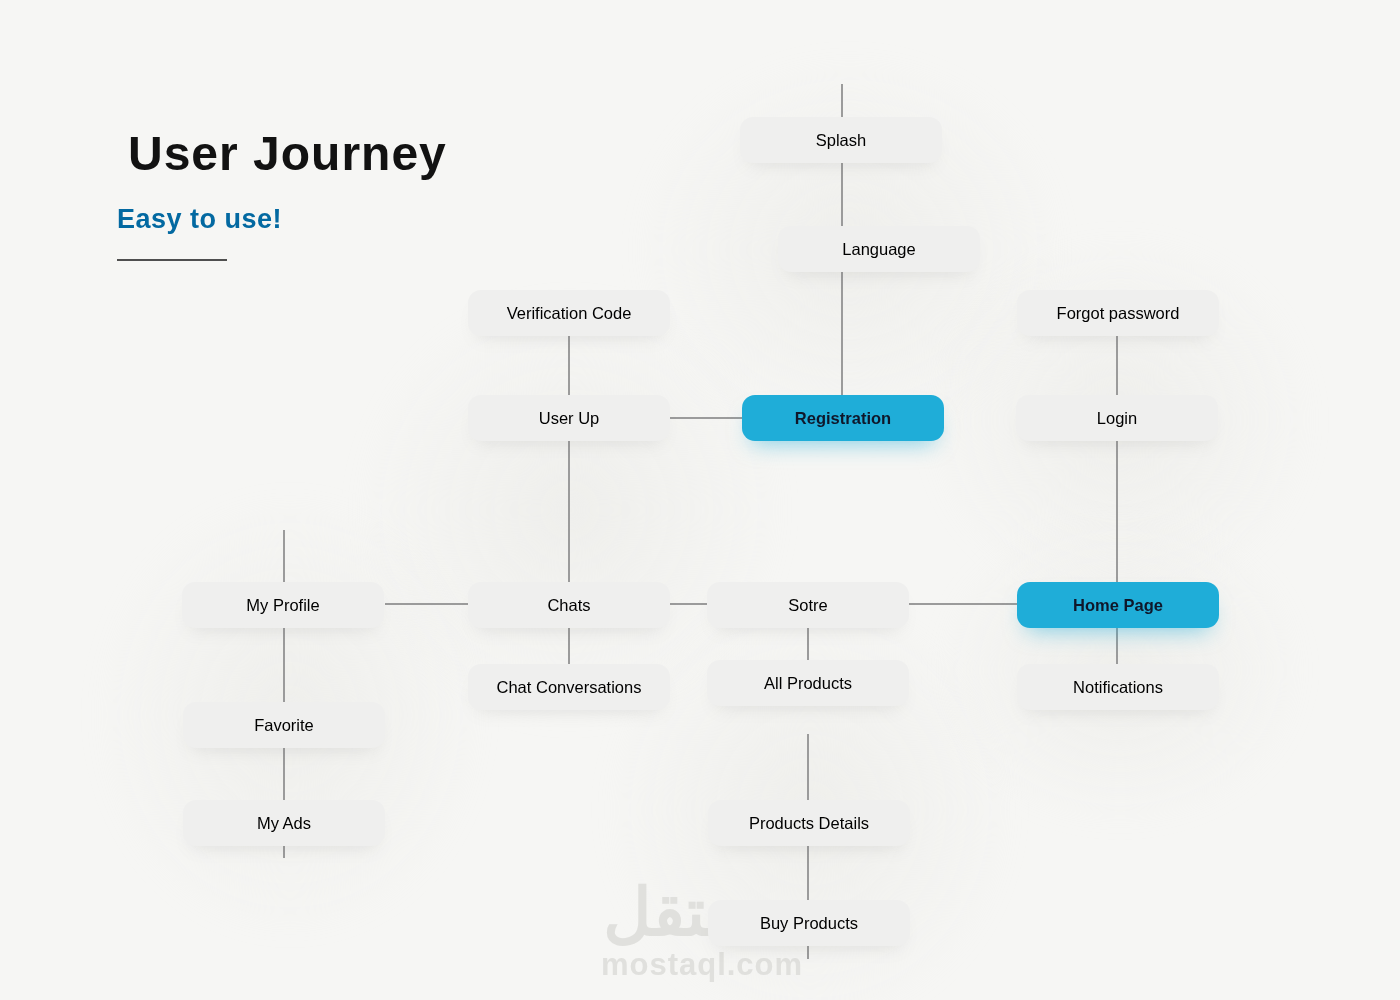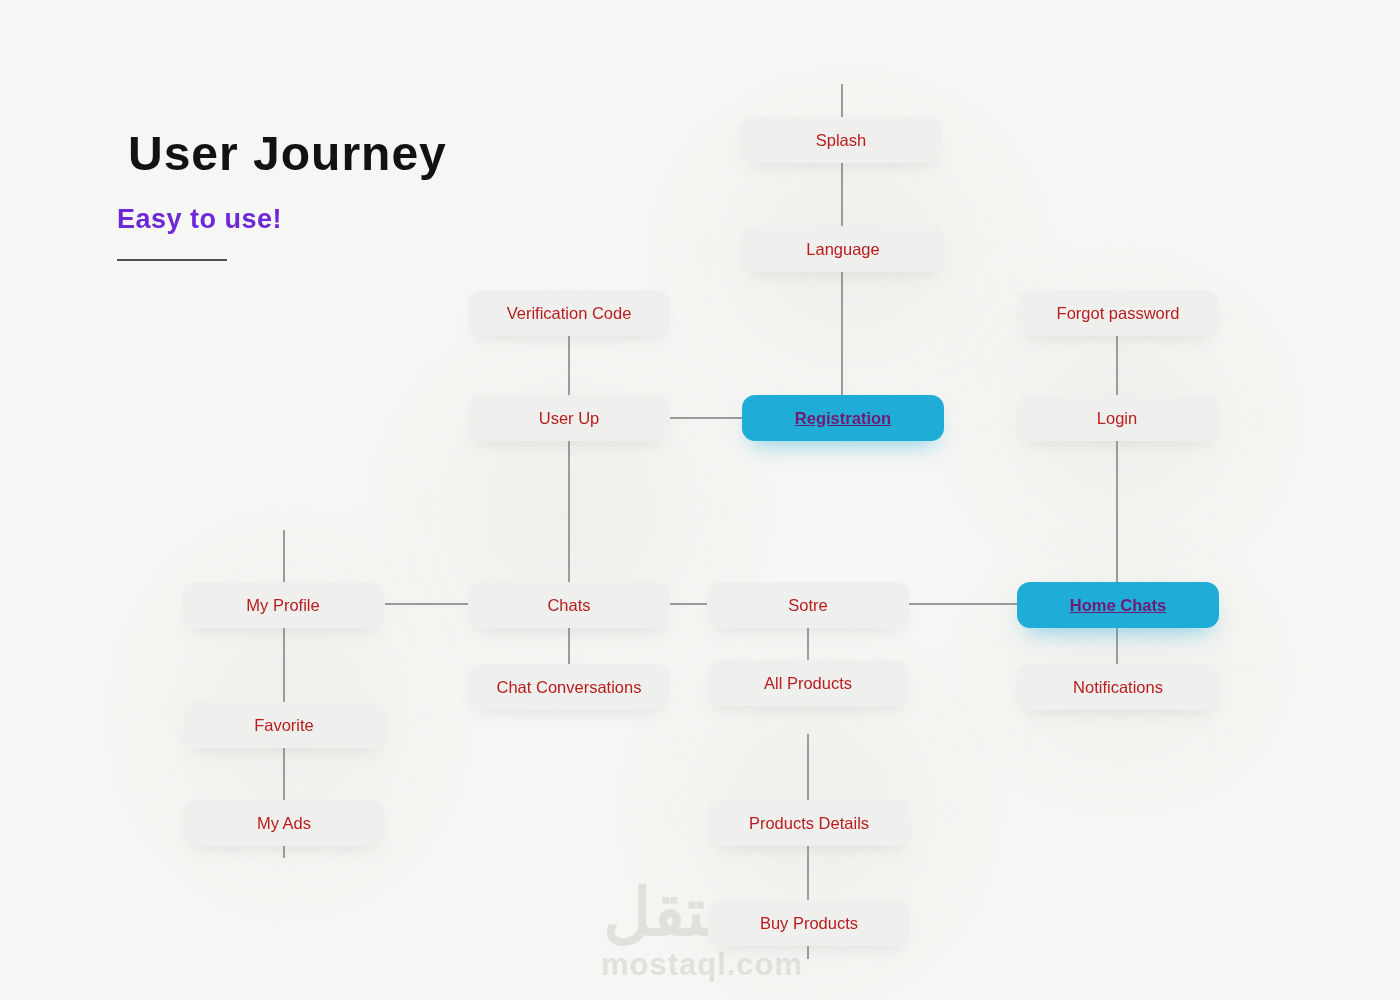--- a/index.html
+++ b/index.html
@@ -34,21 +34,21 @@
     color: #121212;
     margin-left: 12px;
   }
   .subtitle {
     position: absolute;
     left: 117px;
     top: 204px;
     font-size: 27px;
     font-weight: bold;
     letter-spacing: 0.5px;
-    color: #6d28d9;
+    color: #0369a1;
   }
   .subtitle-rule {
     position: absolute;
     left: 117px;
     top: 259px;
     width: 110px;
     height: 2px;
     background: #4f4f4f;
   }
   
@@ -81,34 +81,33 @@
   }
   .vline { width: 2px; }
   .hline { height: 2px; }
   
   .node {
     position: absolute;
     width: 202px;
     height: 46px;
     border-radius: 13px;
     background: #efefee;
-    color: #b91c1c;
+    color: #000000;
     font-size: 16.5px;
     display: flex;
     align-items: center;
     justify-content: center;
     z-index: 3;
     box-shadow: 0 10px 18px -10px rgba(120,120,120,0.18);
   }
   .node.accent {
     background: #1fadd8;
-    color: #701a75;
+    color: #0f172a;
     font-weight: bold;
     box-shadow: 0 12px 22px -10px rgba(31,173,216,0.55);
-    text-decoration: underline;
   }
 </style>
 </head>
 <body>
 
 <div class="canvas">
 
   <div class="blob" style="left:640px;top:60px;width:420px;height:380px;"></div>
   <div class="blob" style="left:930px;top:240px;width:380px;height:360px;"></div>
   <div class="blob" style="left:360px;top:300px;width:420px;height:420px;"></div>
@@ -142,30 +141,30 @@
   <div class="vline" style="left:807px;top:734px;height:66px;"></div>
   <div class="vline" style="left:807px;top:846px;height:54px;"></div>
   <div class="vline" style="left:807px;top:946px;height:13px;"></div>
 
   <div class="hline" style="top:417px;left:670px;width:72px;"></div>
   <div class="hline" style="top:603px;left:385px;width:83px;"></div>
   <div class="hline" style="top:603px;left:670px;width:37px;"></div>
   <div class="hline" style="top:603px;left:909px;width:108px;"></div>
 
   <div class="node" style="left:740px;top:117px;">Splash</div>
-  <div class="node" style="left:742px;top:226px;">Language</div>
+  <div class="node" style="left:778px;top:226px;">Language</div>
   <div class="node" style="left:468px;top:290px;">Verification Code</div>
   <div class="node" style="left:1017px;top:290px;">Forgot password</div>
   <div class="node" style="left:468px;top:395px;">User Up</div>
   <div class="node accent" style="left:742px;top:395px;">Registration</div>
   <div class="node" style="left:1016px;top:395px;">Login</div>
   <div class="node" style="left:182px;top:582px;">My Profile</div>
   <div class="node" style="left:468px;top:582px;">Chats</div>
   <div class="node" style="left:707px;top:582px;">Sotre</div>
-  <div class="node accent" style="left:1017px;top:582px;">Home Chats</div>
+  <div class="node accent" style="left:1017px;top:582px;">Home Page</div>
   <div class="node" style="left:468px;top:664px;">Chat Conversations</div>
   <div class="node" style="left:707px;top:660px;text-align:center;">All Products</div>
   <div class="node" style="left:1017px;top:664px;">Notifications</div>
   <div class="node" style="left:183px;top:702px;">Favorite</div>
   <div class="node" style="left:708px;top:800px;">Products Details</div>
   <div class="node" style="left:183px;top:800px;">My Ads</div>
   <div class="node" style="left:708px;top:900px;">Buy Products</div>
 
 </div>
 

